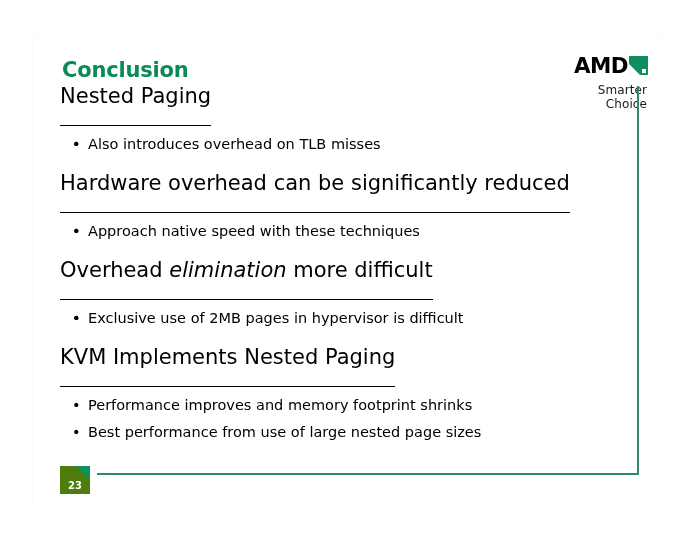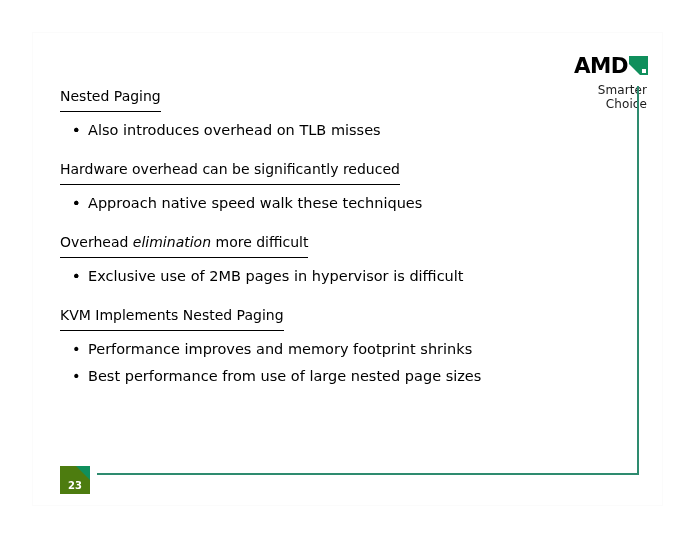--- a/index.html
+++ b/index.html
@@ -162,26 +162,26 @@
     width: 560px;
   }
   .section {
     margin-bottom: 13px;
   }
   .section:last-child {
     margin-bottom: 0;
   }
   .section-heading {
     font-family: "DejaVu Sans", sans-serif;
-    font-size: 14px;
+    font-size: 21px;
     line-height: 24px;
     color: #000000;
     display: inline-block;
     border-bottom: 1px solid #000000;
-    padding-bottom: 3px;
+    padding-bottom: 17px;
     white-space: nowrap;
   }
   .section-heading em {
     font-style: italic;
   }
   .bullet-list {
     margin: 5px 0 0 0;
     padding: 0;
     list-style: none;
   }
@@ -225,29 +225,30 @@
   </div>
 
   <div class="border-vertical"></div>
   <div class="border-horizontal"></div>
 
   <div class="page-badge">
     <span class="corner"></span>
     <span class="num">23</span>
   </div>
 
+  <div class="slide-title">Conclusion</div>
 
   <div class="content" id="content">
       <div class="section"><div class="section-heading"><span>Nested Paging</span></div><ul class="bullet-list">
           <li class="bullet-item"><span class="dot">•</span></li>
           <li class="bullet-item"><span class="dot">•</span><span><span>Also introduces overhead on TLB misses</span></span></li>
         </ul></div>
       <div class="section"><div class="section-heading"><span>Hardware overhead can be significantly reduced</span></div><ul class="bullet-list">
           <li class="bullet-item"><span class="dot">•</span></li>
-          <li class="bullet-item"><span class="dot">•</span><span><span>Approach native speed walk these techniques</span></span></li>
+          <li class="bullet-item"><span class="dot">•</span><span><span>Approach native speed with these techniques</span></span></li>
         </ul></div>
       <div class="section"><div class="section-heading"><span>Overhead </span><em>elimination</em><span> more difficult</span></div><ul class="bullet-list">
           <li class="bullet-item"><span class="dot">•</span></li>
           <li class="bullet-item"><span class="dot">•</span><span><span>Exclusive use of 2MB pages in hypervisor is difficult</span></span></li>
         </ul></div>
       <div class="section"><div class="section-heading"><span>KVM Implements Nested Paging</span></div><ul class="bullet-list">
           <li class="bullet-item"><span class="dot">•</span><span><span>Performance improves and memory footprint shrinks</span></span></li>
           <li class="bullet-item"><span class="dot">•</span><span><span>Best performance from use of large nested page sizes</span></span></li>
         </ul></div>
     </div>

